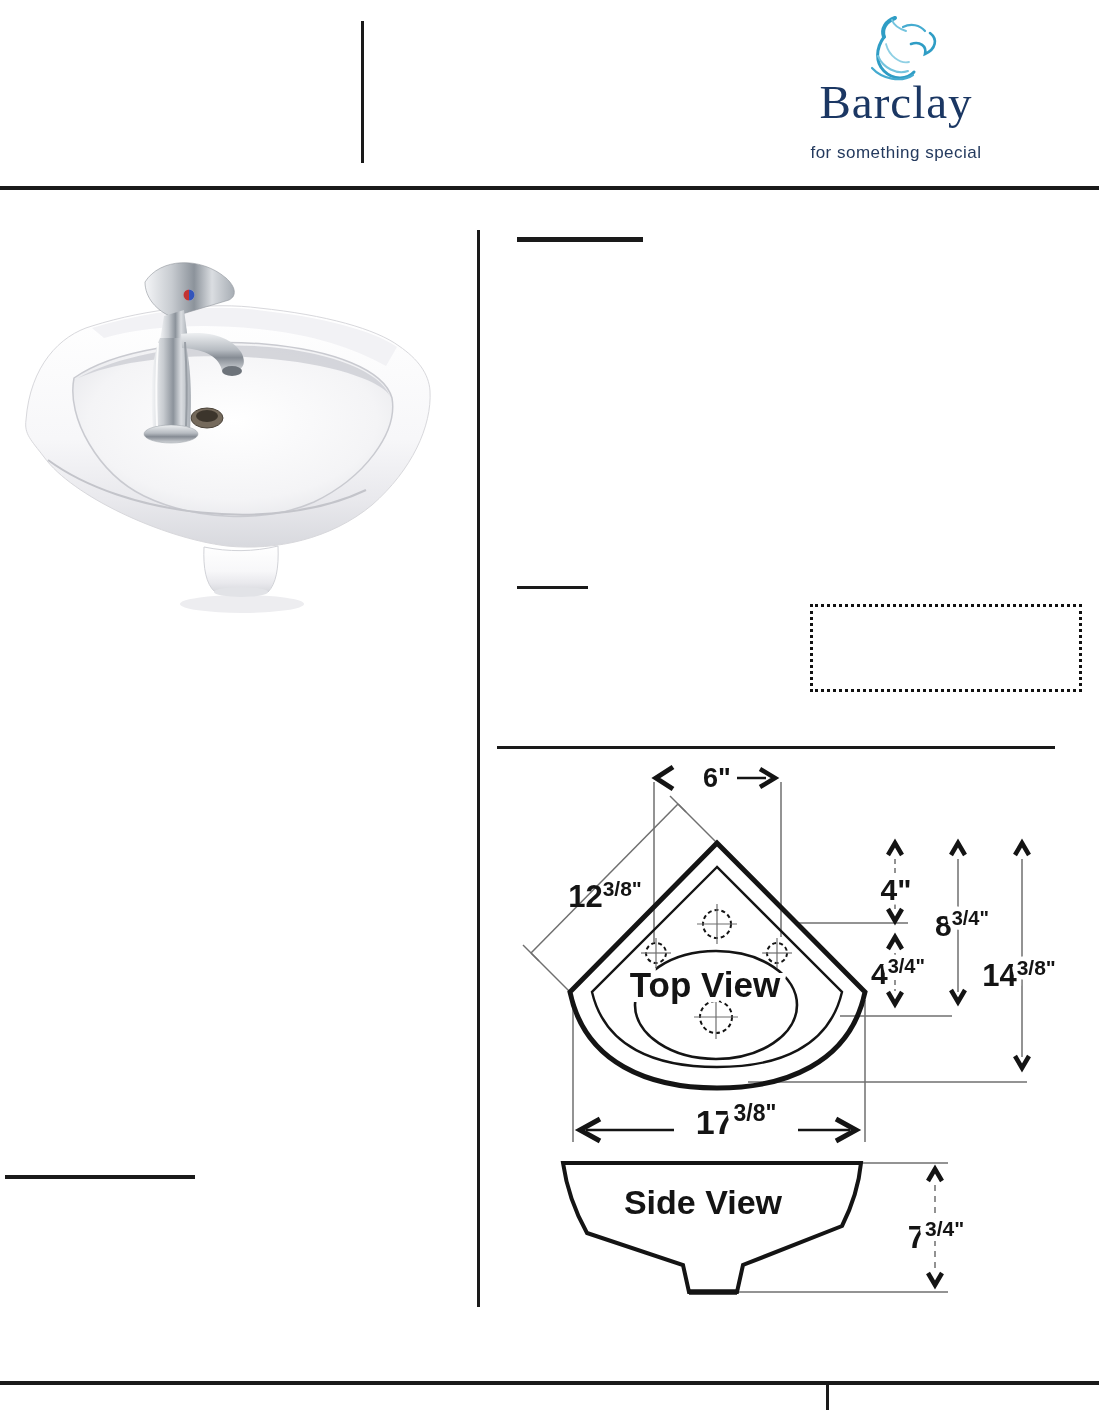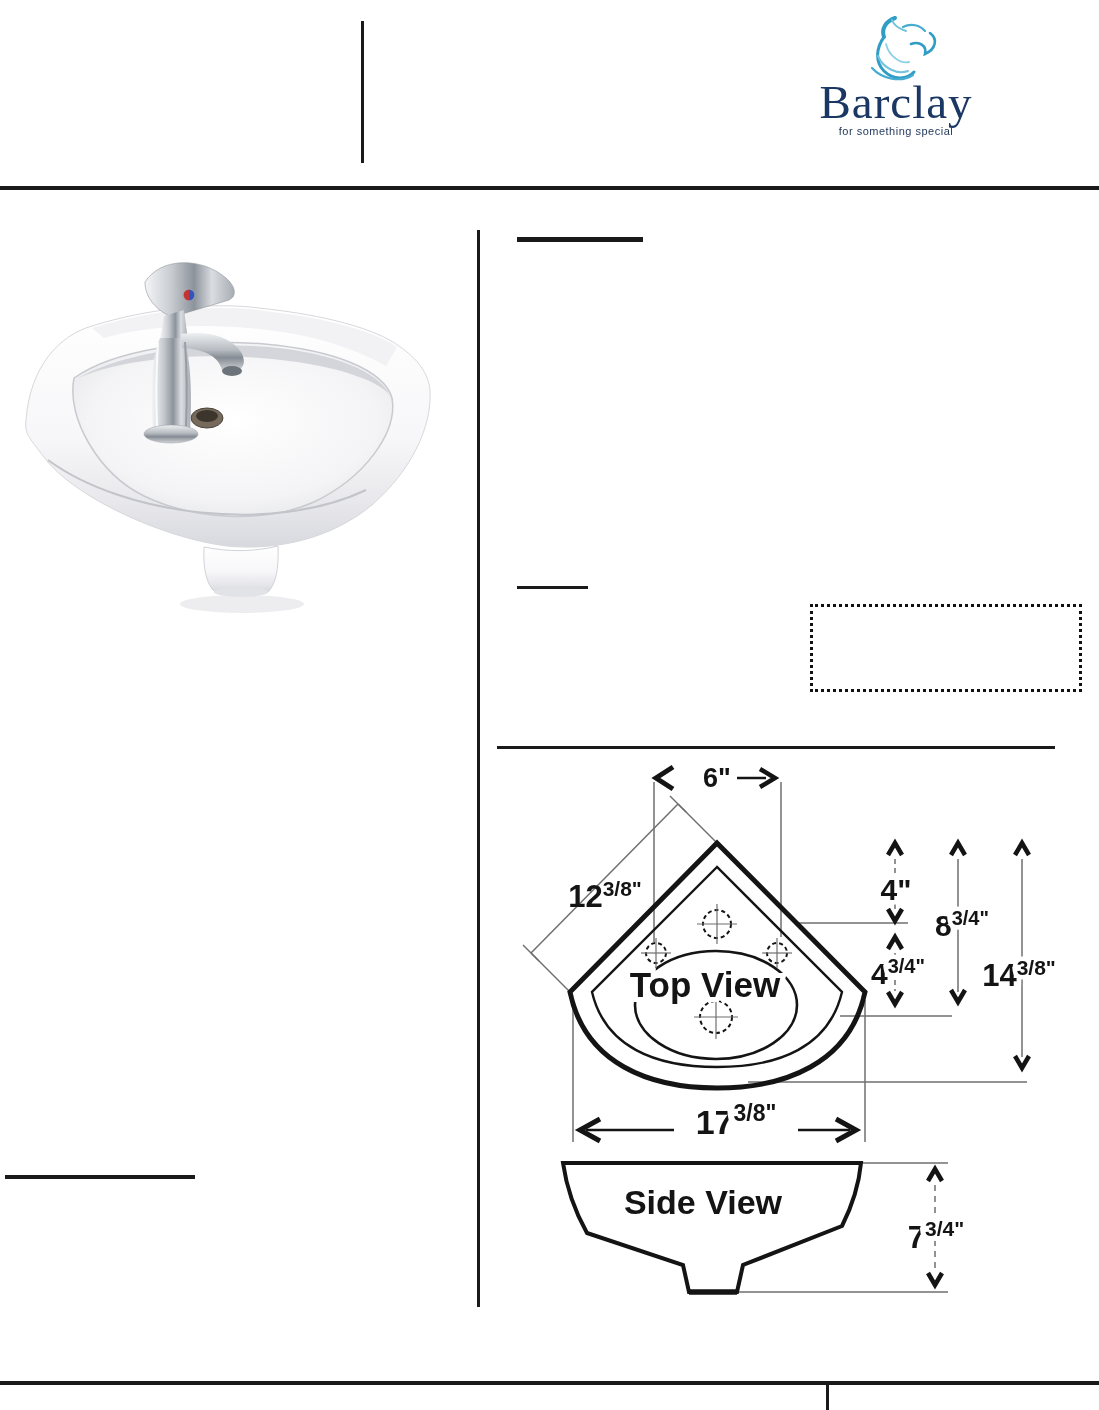--- a/index.html
+++ b/index.html
@@ -7,22 +7,22 @@
         font-family:"Liberation Sans", sans-serif;}
   .abs{position:absolute;}
   .rule{background:#1a1a1a;}
   
   .header-vline{left:361px;top:21px;width:3px;height:142px;}
   .header-hrule{left:0;top:186px;width:1099px;height:4px;}
   .logo{left:803px;top:14px;width:186px;text-align:center;}
   .logo .swan{display:block;margin:0 auto;}
   .wordmark{font-family:"Liberation Serif", serif;font-size:47px;line-height:44px;
             color:#1b3763;letter-spacing:1px;margin-top:-6px;}
-  .tagline{font-family:"Liberation Sans", sans-serif;font-size:11px;color:#243a5e;
-           letter-spacing:0.5px;margin-top:1px;}
+  .tagline{font-family:"Liberation Sans", sans-serif;font-size:17px;color:#243a5e;
+           letter-spacing:0.5px;margin-top:19px;}
   
   .col-divider{left:477px;top:230px;width:3px;height:1077px;}
   .underline-a{left:517px;top:237px;width:126px;height:5px;}
   .underline-b{left:517px;top:586px;width:71px;height:3px;}
   .left-rule{left:5px;top:1175px;width:190px;height:4px;}
   .dotted-box{left:810px;top:604px;width:266px;height:82px;border:3px dotted #111;}
   .drawing-rule{left:497px;top:746px;width:558px;height:3px;}
   
   .footer-hrule{left:0;top:1381px;width:1099px;height:4px;}
   .footer-vline{left:826px;top:1385px;width:3px;height:25px;}

